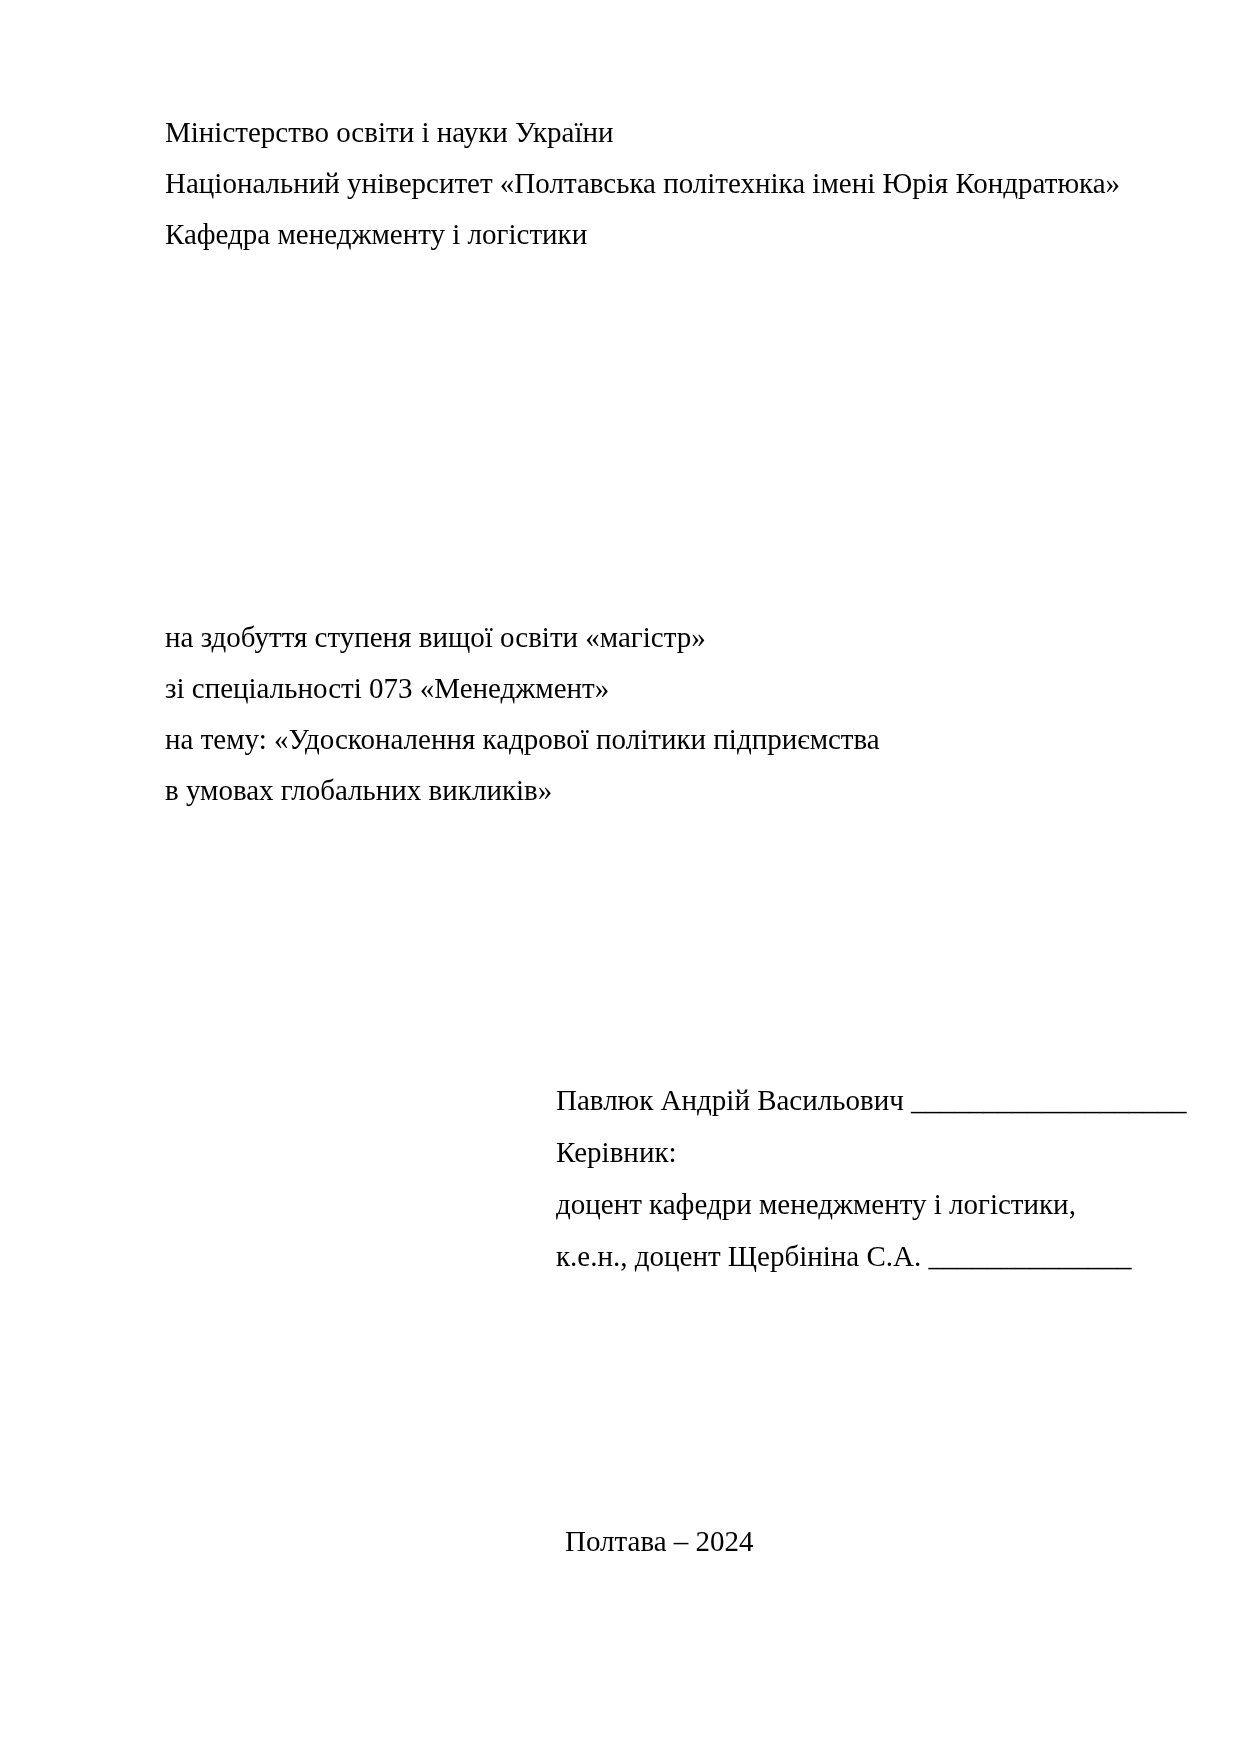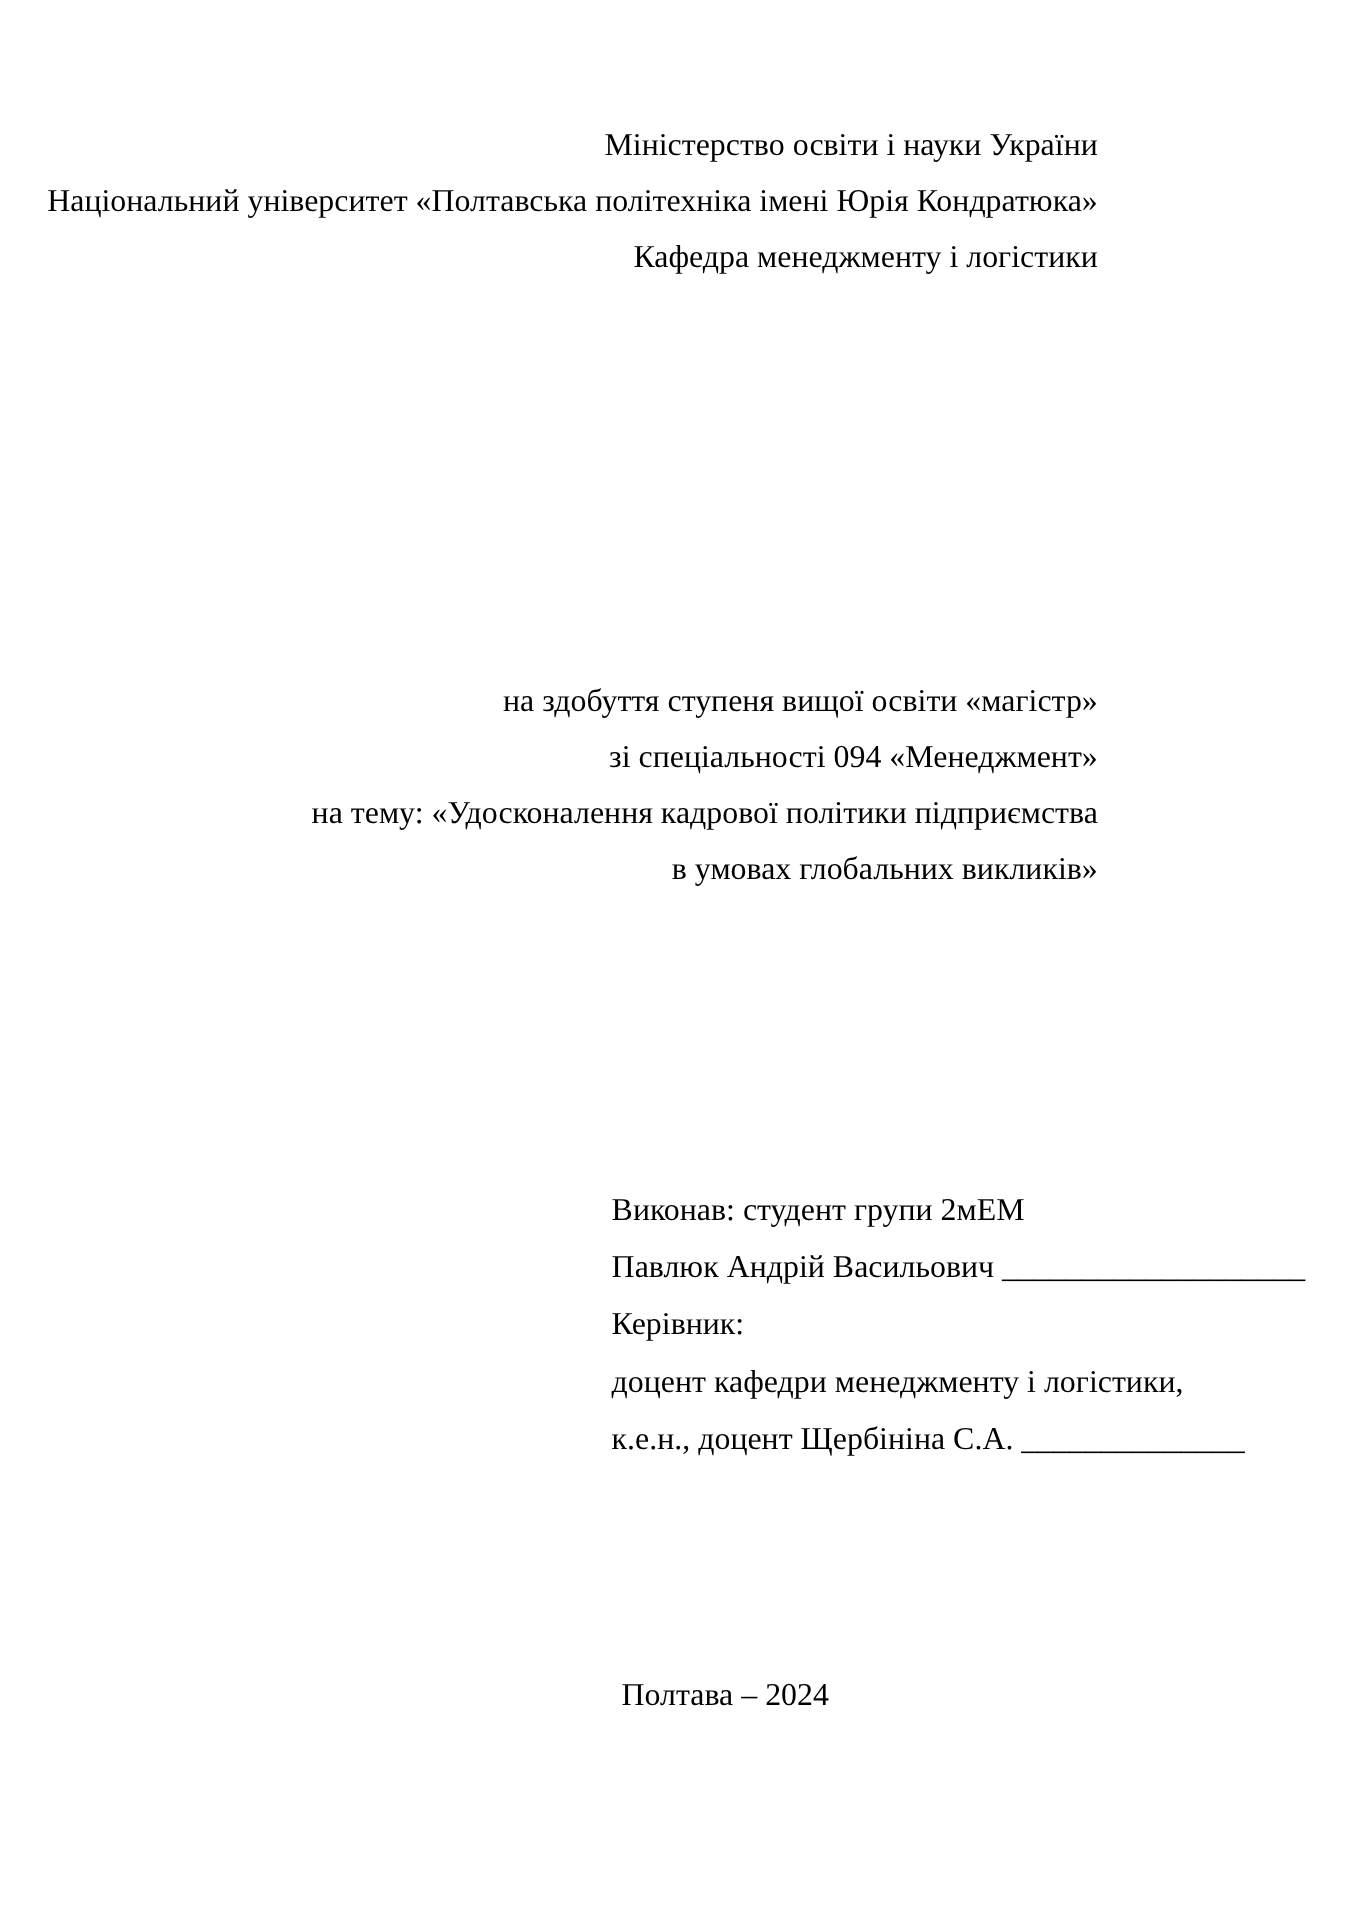--- a/index.html
+++ b/index.html
@@ -16,23 +16,23 @@
     font-family: "Liberation Serif", "DejaVu Serif", serif;
     font-size: 29px;
     overflow: hidden;
   }
   .block {
     position: absolute;
     display: flex;
     flex-direction: column;
   }
   .block.centered {
-    left: 148px;
+    left: 165px;
     width: 850px;
-    align-items: flex-end;
+    align-items: flex-start;
   }
   .line {
     display: block;
     line-height: 51px;
     white-space: nowrap;
   }
   .header-block   { top: 107px; }
   .title-block    { top: 612px; }
   .author-block   { top: 1074px; left: 556px; align-items: flex-start; }
   .author-block .line { line-height: 52px; }
@@ -44,27 +44,26 @@
 <div class="page">
 
   <div class="block centered header-block">
     <span class="line">Міністерство освіти і науки України</span>
     <span class="line">Національний університет «Полтавська політехніка імені Юрія Кондратюка»</span>
     <span class="line">Кафедра менеджменту і логістики</span>
   </div>
 
   <div class="block centered title-block">
     <span class="line">на здобуття ступеня вищої освіти «магістр»</span>
-    <span class="line">зі спеціальності 094 «Менеджмент»</span>
+    <span class="line">зі спеціальності 073 «Менеджмент»</span>
     <span class="line">на тему: «Удосконалення кадрової політики підприємства</span>
     <span class="line">в умовах глобальних викликів»</span>
   </div>
 
   <div class="block author-block">
-    <span class="line">Виконав: студент групи 2мЕМ</span>
     <span class="line">Павлюк Андрій Васильович ___________________</span>
     <span class="line">Керівник:</span>
     <span class="line">доцент кафедри менеджменту і логістики,</span>
     <span class="line">к.е.н., доцент Щербініна С.А. ______________</span>
   </div>
 
   <div class="block footer-block">
     <span class="line">Полтава – 2024</span>
   </div>
 

